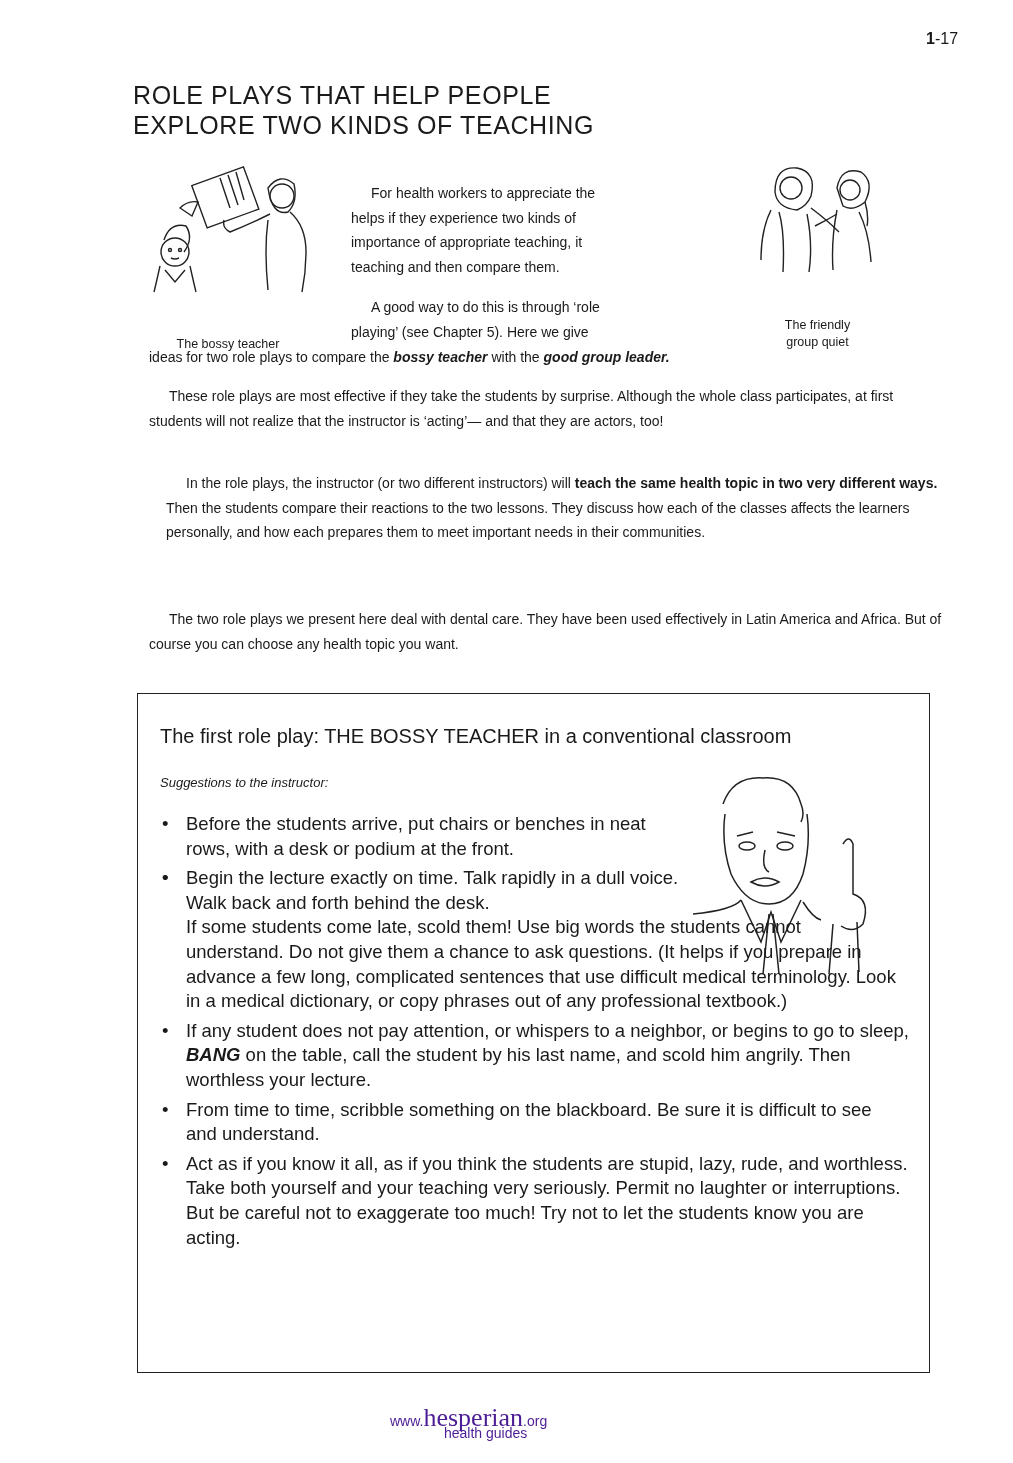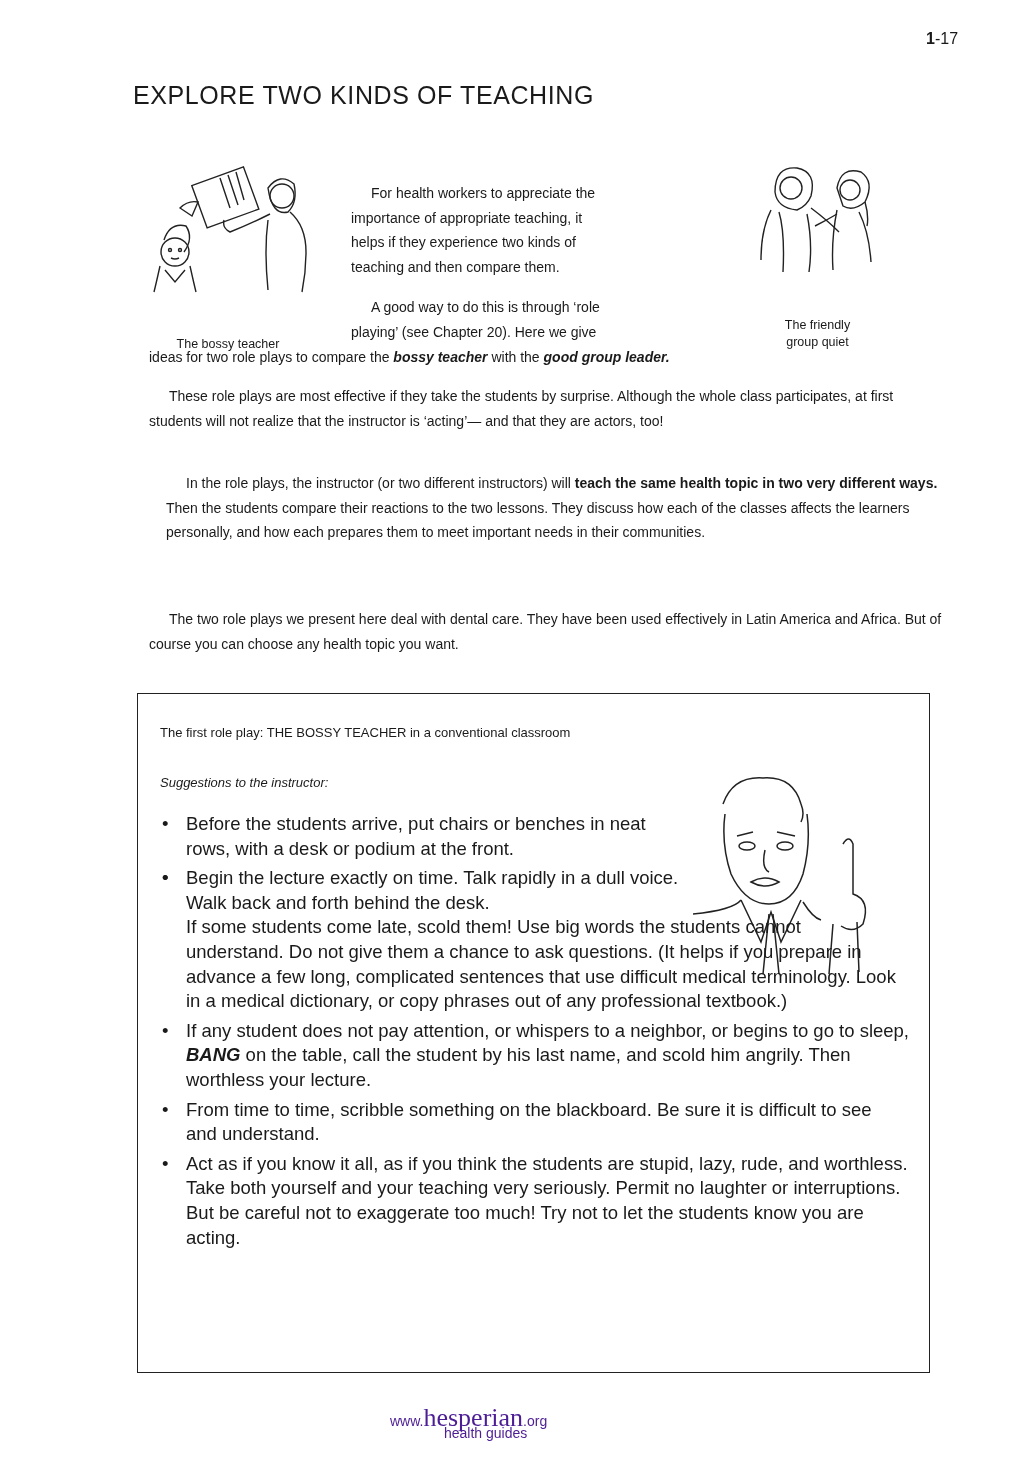--- a/index.html
+++ b/index.html
@@ -9,36 +9,37 @@
   .page-number b { font-weight: bold; }
   .title { position: absolute; top: 80px; left: 133px; font-size: 25px; line-height: 30px;
            letter-spacing: 0.6px; font-weight: normal; margin: 0; }
   .title span { display: block; }
   .illus { position: absolute; }
   .caption { position: absolute; font-size: 12.5px; text-align: center; line-height: 17px; margin-top: 32px; }
   .p { position: absolute; font-size: 14px; line-height: 24.6px; margin: 16px; }
   .indent { text-indent: 20px; }
   .box { position: absolute; left: 137px; top: 693px; width: 793px; height: 680px;
          border: 1.5px solid #222; box-sizing: border-box; }
-  .box-title { position: absolute; left: 22px; top: 31px; font-size: 13px; }
+  .box-title { position: absolute; left: 22px; top: 31px; font-size: 20px; }
   .box-sub { position: absolute; left: 22px; top: 81px; font-size: 13px; font-style: italic; }
   .bullets { position: absolute; left: 22px; top: 118px; width: 760px; margin: 0; padding: 0; list-style: none; }
   .bullets li { position: relative; padding-left: 26px; font-size: 18.5px; line-height: 24.6px; margin-bottom: 5px; }
   .bullets li .dot { position: absolute; left: 2px; top: 0; }
   .watermark { position: absolute; left: 390px; top: 1403px; color: #4c1d95; text-align: center; }
   .wm-line1 { font-size: 14px; }
   .wm-big { font-family: "Liberation Serif", serif; font-size: 26px; }
   .wm-line2 { font-size: 14px; margin-top: -8px; margin-left: 34px; }
 </style>
 </head>
 <body>
 
 <div class="page-number"><b>1</b><span>-</span><span>17</span></div>
 
 <h1 class="title">
+  <span>ROLE PLAYS THAT HELP PEOPLE</span>
   <span>EXPLORE TWO KINDS OF TEACHING</span>
 </h1>
 
 <svg class="illus" style="left:150px;top:160px" width="175" height="135" viewBox="0 0 175 135">
   <g fill="none" stroke="#222" stroke-width="1.4">
     <rect x="48" y="15" width="55" height="45" transform="rotate(-20 75 38)"></rect>
     <path d="M70 18 l10 30 M78 15 l10 30 M86 12 l8 28"></path>
     <path d="M30 48 q8 -8 18 -6 l-6 14 z"></path>
     <path d="M14 80 q6 -18 22 -14 q8 12 -2 26"></path>
     <circle cx="25" cy="92" r="14"></circle>
@@ -64,27 +65,27 @@
     <path d="M60 64 q12 -6 22 -12"></path>
   </g>
 </svg>
 <div class="caption" style="left:755px;top:285px;width:125px">
   <div>The friendly</div>
   <div>group quiet</div>
 </div>
 
 <div class="p" style="left:335px;top:165px;width:400px">
   <div style="padding-left:20px">For health workers to appreciate the</div>
+  <div>helps if they experience two kinds of</div>
   <div>importance of appropriate teaching, it</div>
-  <div>helps if they experience two kinds of</div>
   <div>teaching and then compare them.</div>
 </div>
 <div class="p" style="left:335px;top:279px;width:420px">
   <div style="padding-left:20px">A good way to do this is through ‘role</div>
-  <div>playing’ (see Chapter 20). Here we give</div>
+  <div>playing’ (see Chapter 5). Here we give</div>
 </div>
 <div class="p" style="left:133px;top:329px;width:800px;white-space:nowrap">
   <span>ideas for two role plays to compare the </span><b><i>bossy teacher</i></b><span> with the </span><b><i>good group leader.</i></b>
 </div>
 
 <p class="p indent" style="left:133px;top:368px;width:770px">These role plays are most effective if they take the students by surprise. Although the whole class participates, at first students will not realize that the instructor is ‘acting’— and that they are actors, too!</p>
 
 <p class="p indent" style="left:150px;top:455px;width:775px">
   <span>In the role plays, the instructor (or two different instructors) will </span><b>teach the same health topic in two very different ways.</b><span> Then the students compare their reactions to the two lessons. They discuss how each of the classes affects the learners personally, and how each prepares them to meet important needs in their communities.</span>
 </p>

